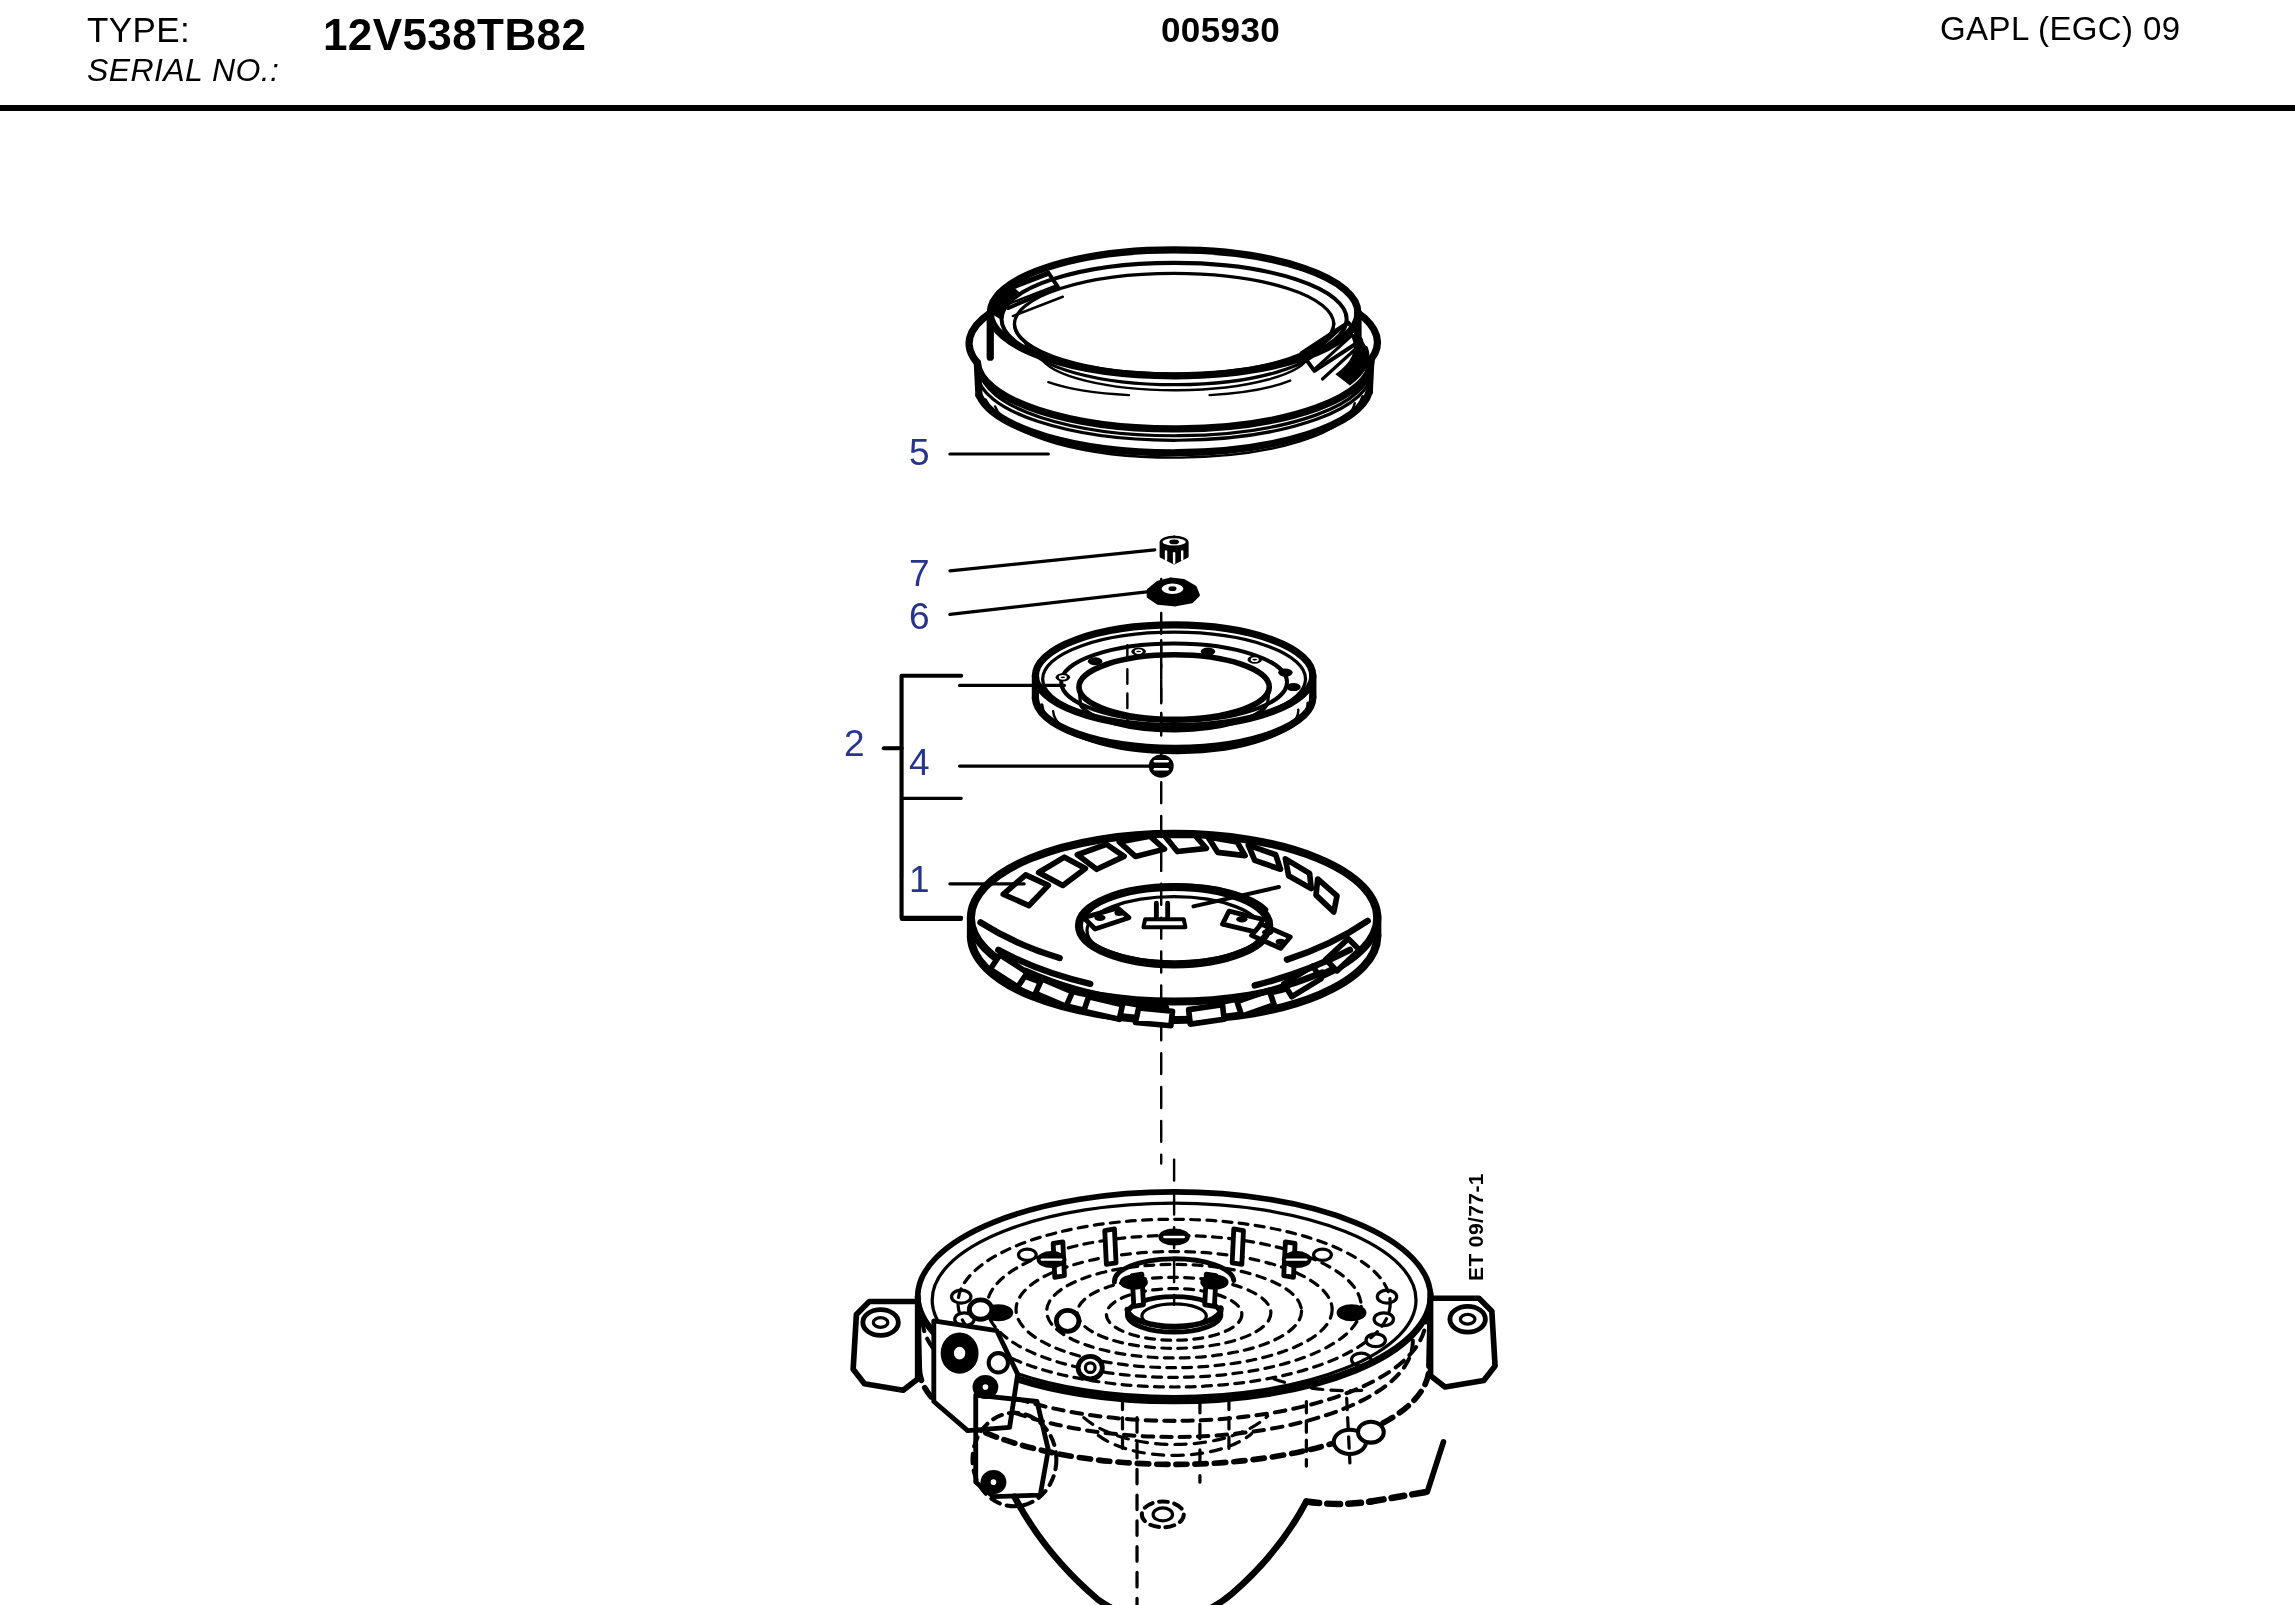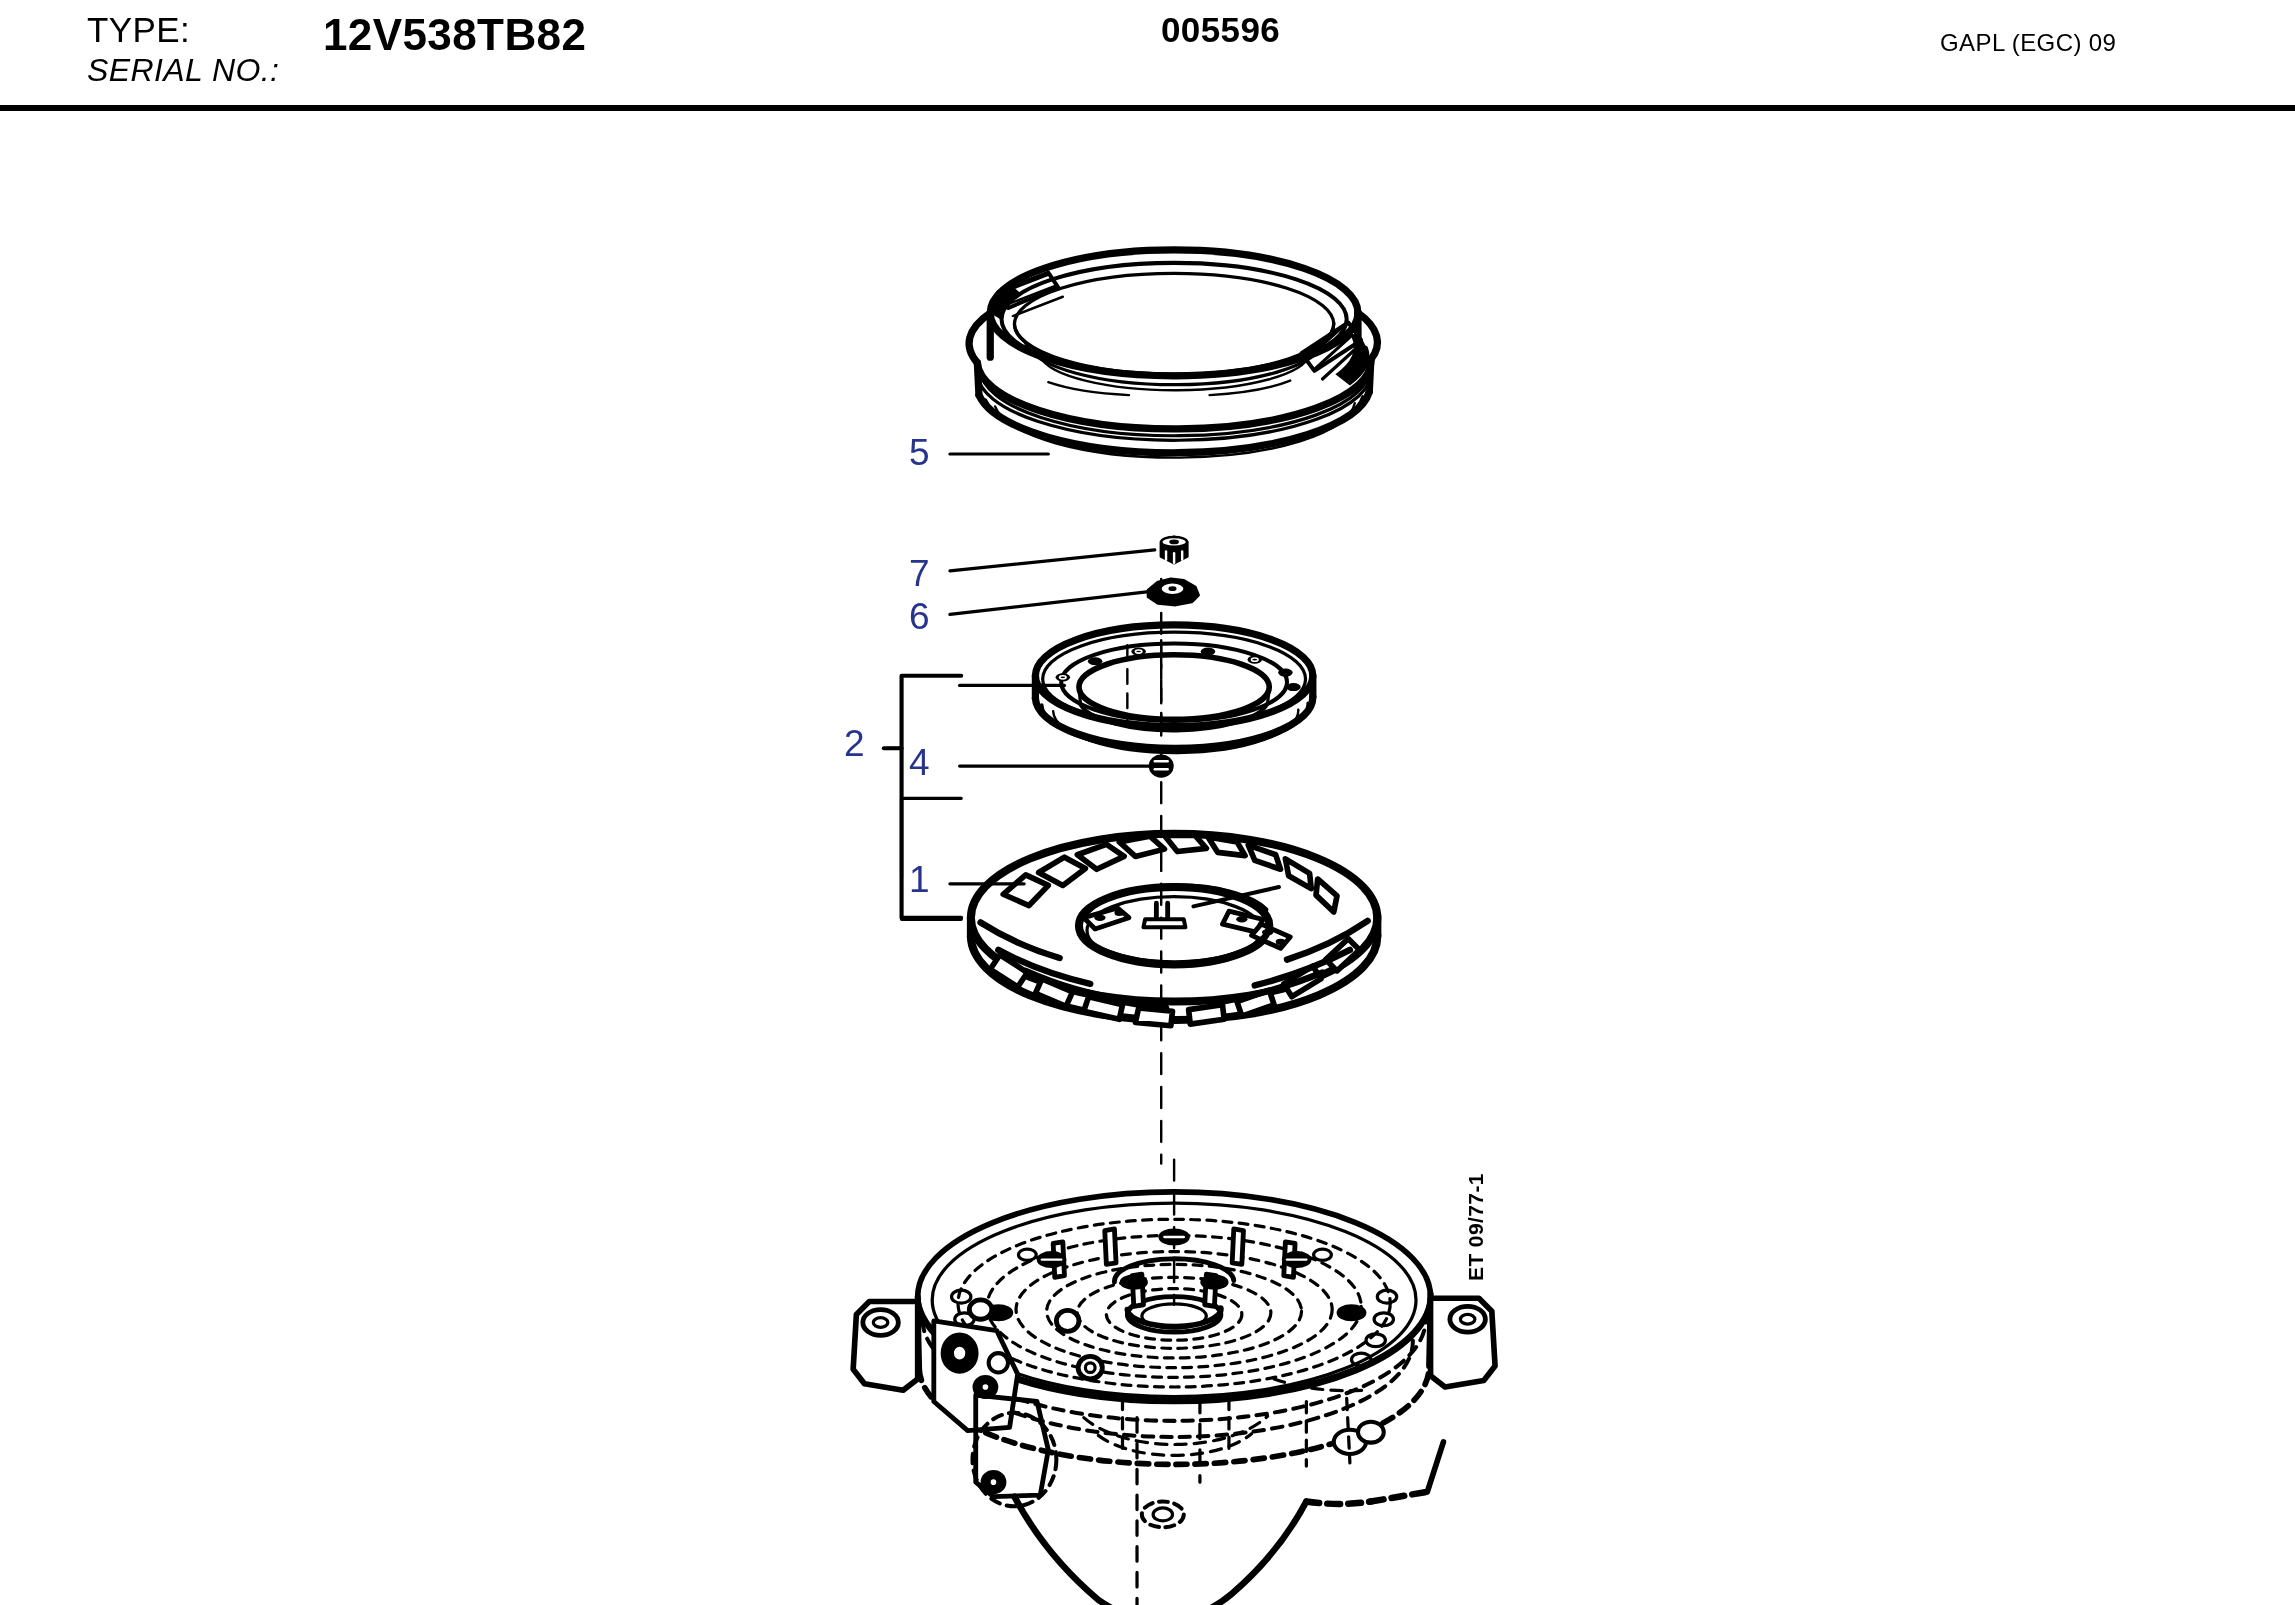--- a/index.html
+++ b/index.html
@@ -65,24 +65,23 @@
     top: 9.7px;
     font-size: 35px;
     font-weight: bold;
     letter-spacing: 0.4px;
     white-space: nowrap;
   }
   .hdr-group-code {
     position: absolute;
     left: 1940px;
     top: 9.7px;
-    font-size: 24px;
-    letter-spacing: 0.4px;
-    white-space: nowrap;
-    margin-top: 19px;
+    font-size: 33px;
+    letter-spacing: 0.4px;
+    white-space: nowrap;
   }
   .hdr-rule {
     position: absolute;
     left: 0;
     top: 105px;
     width: 2295px;
     height: 5.6px;
     background: #000;
   }
 
@@ -134,21 +133,21 @@
   }
 </style>
 </head>
 <body>
 
 <div class="page-header">
   <div class="hdr-type-label">TYPE:</div>
   <div class="hdr-type-value">12V538TB82</div>
   <div class="hdr-serial-label">SERIAL NO.:</div>
   <div class="hdr-serial-value"></div>
-  <div class="hdr-drawing-number">005596</div>
+  <div class="hdr-drawing-number">005930</div>
   <div class="hdr-group-code">GAPL (EGC)  09</div>
   <div class="hdr-rule"></div>
 </div>
 
 <div class="drawing-canvas">
 
   <svg class="drawing-svg" viewBox="0 0 2846 1852" xmlns="http://www.w3.org/2000/svg">
 
     <defs>
       <clipPath id="clipRing5Top">

